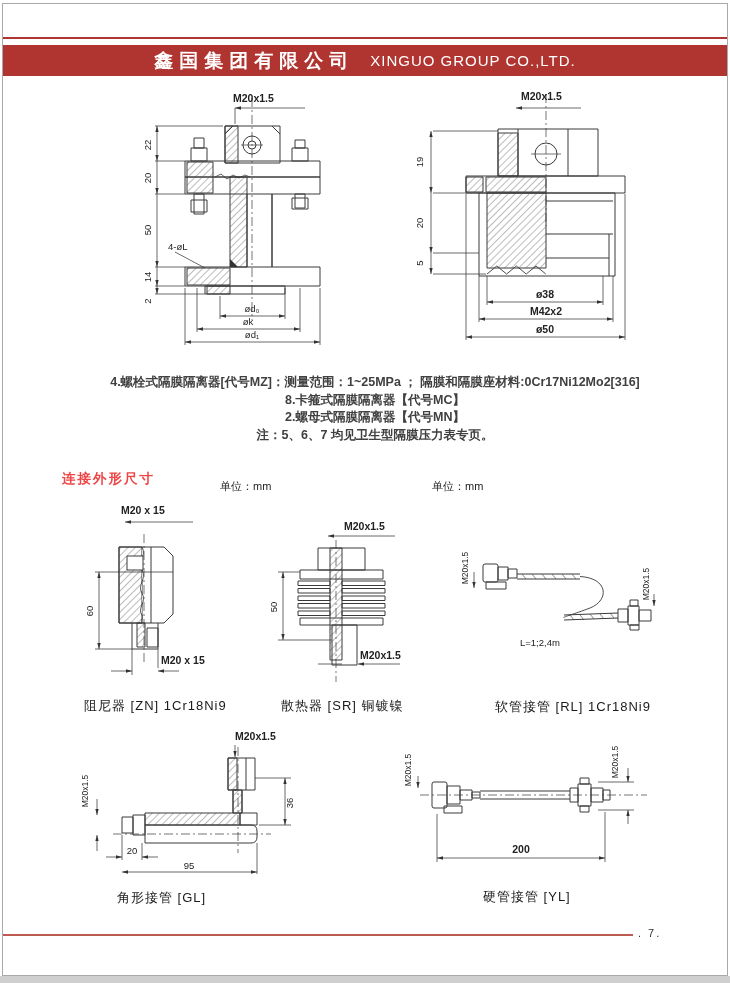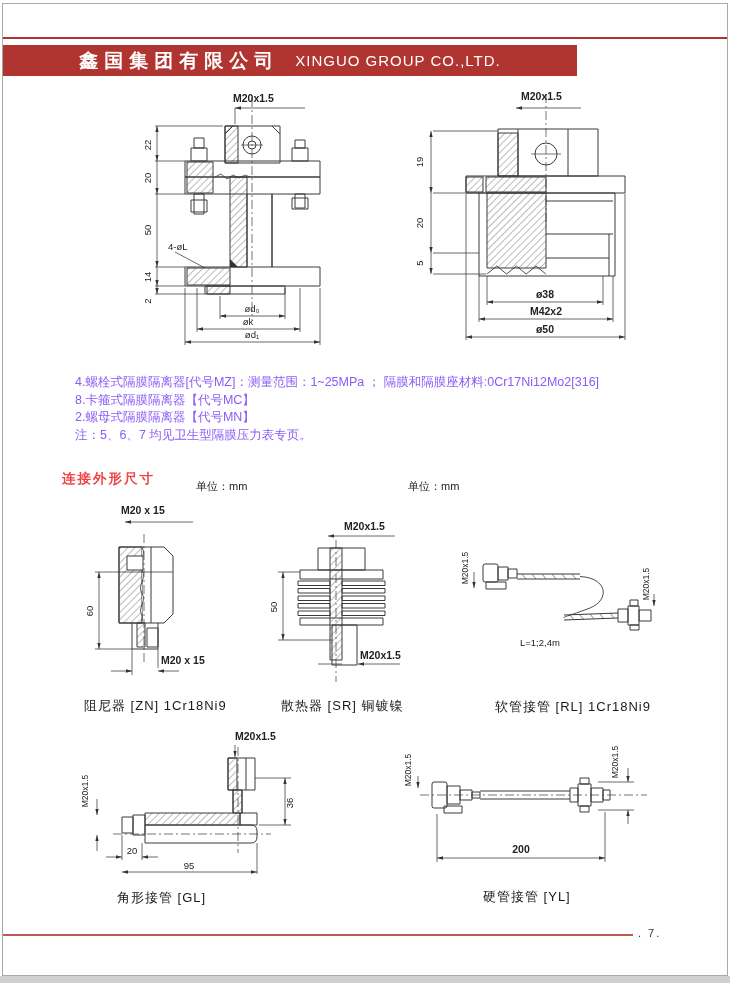--- a/index.html
+++ b/index.html
@@ -5,28 +5,28 @@
   html,body{margin:0;padding:0;background:#e9e9e9;}
   .page{
     position:relative;width:730px;height:983px;background:#ffffff;
     font-family:"Liberation Sans","DejaVu Sans",sans-serif;color:#1a1a1a;
     overflow:hidden;margin:0 auto;
   }
   .page-border{position:absolute;left:2px;top:3px;width:724px;height:971px;border:1px solid #a9a9a9;}
   .bottom-shade{position:absolute;left:0;top:976px;width:730px;height:7px;background:#cfcfcf;}
   .red-rule{position:absolute;left:3px;top:37px;width:724px;height:2px;background:#b0342f;}
   .band{
-    position:absolute;left:3px;top:45px;width:574px;height:31px;background:#b0342f;
+    position:absolute;left:3px;top:45px;width:724px;height:31px;background:#b0342f;
     display:flex;align-items:center;justify-content:center;gap:16px;
   }
   .band .cn{color:#fff;font-size:19px;font-weight:bold;letter-spacing:6px;}
   .band .en{color:#fff;font-size:15px;letter-spacing:1px;text-align:center;}
-  .notes{position:absolute;left:75px;top:374px;width:600px;font-size:12.5px;font-weight:normal;line-height:17.5px;color:#8b5cf6;}
+  .notes{position:absolute;left:75px;top:374px;width:600px;font-size:12.5px;font-weight:bold;line-height:17.5px;color:#404040;text-align:center;}
   .section-title{position:absolute;left:62px;top:470px;font-size:13.5px;font-weight:bold;color:#ef4444;letter-spacing:2px;}
-  .unit{position:absolute;top:479px;font-size:11px;color:#222;}
+  .unit{position:absolute;top:479px;font-size:11px;color:#222;margin-left:24px;}
   .unit.left{left:196px;} .unit.right{left:408px;}
   .caption{position:absolute;font-size:13px;color:#1a1a1a;letter-spacing:1px;}
   .pagenum{position:absolute;left:638px;top:927px;font-size:11px;color:#333;letter-spacing:2px;}
   .footer-line{position:absolute;left:3px;top:934px;width:630px;height:2px;background:#bd5a52;}
   svg{position:absolute;overflow:visible;}
   svg text{font-family:"Liberation Sans","DejaVu Sans",sans-serif;font-size:9.5px;fill:#222;}
   svg .lbl{font-size:10.5px;font-weight:bold;}
   svg line,svg rect,svg path,svg circle,svg polyline{vector-effect:non-scaling-stroke;}
 </style>
 </head>

